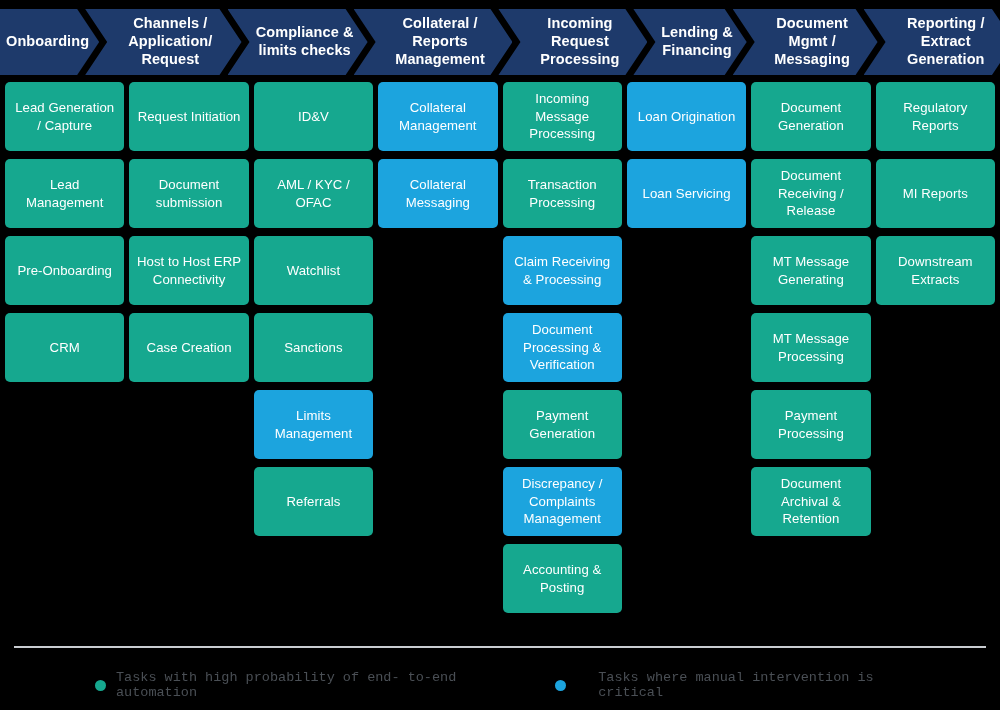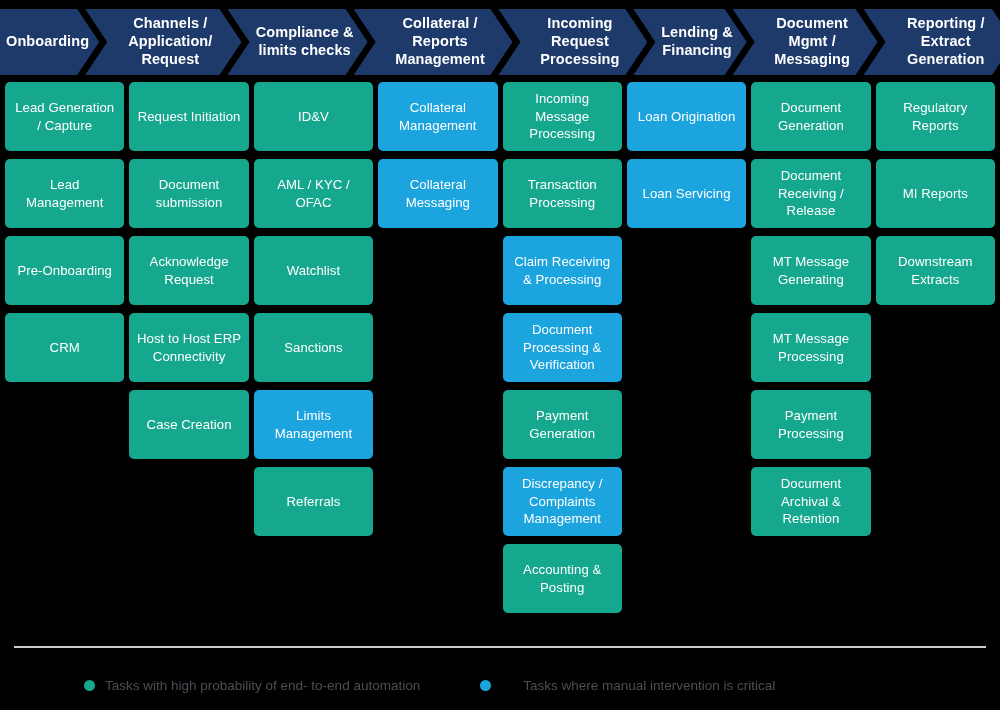--- a/index.html
+++ b/index.html
@@ -91,26 +91,27 @@
   .legend-rule {
     position: absolute;
     left: 14px;
     top: 646px;
     width: 972px;
     height: 2px;
     background: #c9ccd1;
   }
   .legend {
     position: absolute;
-    left: 0;
+    left: 11px;
     top: 668px;
     width: 892px;
     height: 34px;
     display: flex;
     align-items: center;
+    font-family: Liberation Mono, monospace;
   }
   .legend-item {
     display: flex;
     align-items: center;
     gap: 10px;
     color: #4a4f55;
     font-size: 13.5px;
   }
   .legend-item.first { margin-left: 84px; }
   .legend-item.second { margin-left: 60px; gap: 32px; }
@@ -171,23 +172,20 @@
         </div>
       </div>
       <div class="col">
         <div class="card auto">
           <span>Request Initiation</span>
         </div>
         <div class="card auto">
           <span>Document submission</span>
         </div>
         <div class="card auto">
-          <span>Acknowledge Request</span>
-        </div>
-        <div class="card auto">
           <span>Host to Host ERP Connectivity</span>
         </div>
         <div class="card auto">
           <span>Case Creation</span>
         </div>
       </div>
       <div class="col">
         <div class="card auto">
           <span>ID&amp;V</span>
         </div>

